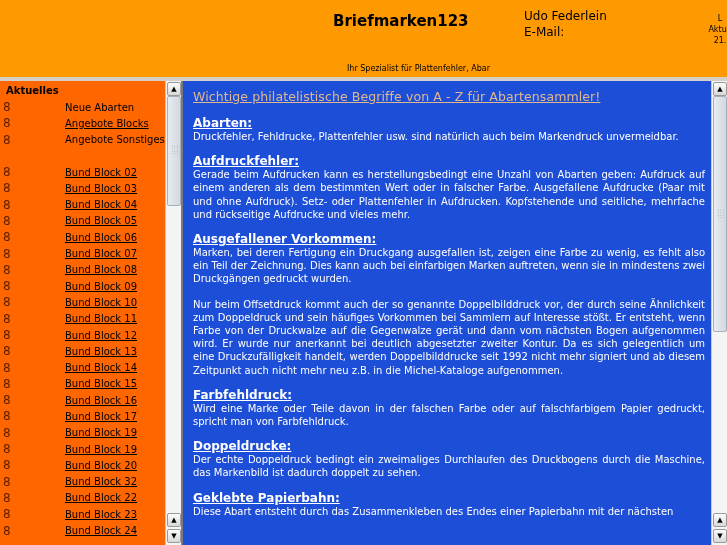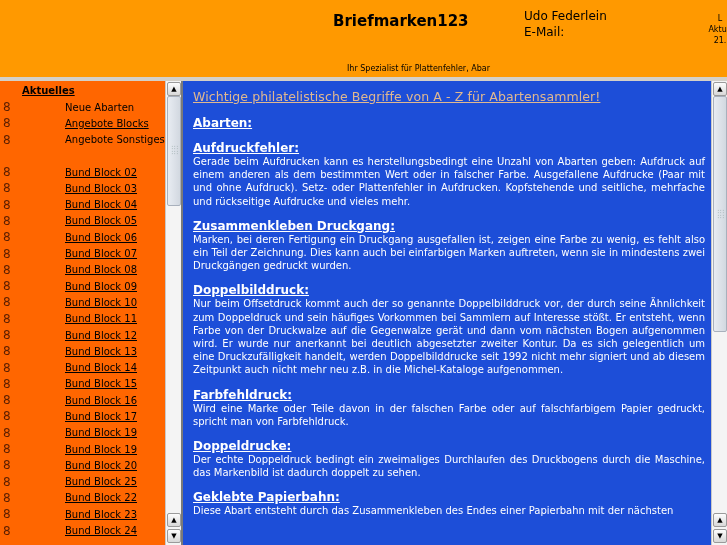--- a/index.html
+++ b/index.html
@@ -6,21 +6,21 @@
   html, body { width: 727px; height: 545px; overflow: hidden; background: #ff9900; font-family: "DejaVu Sans", sans-serif; }
   .header { position: absolute; left: 0; top: 0; width: 727px; height: 63px; background: #ff9900; }
   .site-title { position: absolute; left: 333px; top: 12px; font-size: 15px; font-weight: bold; color: #000; }
   .tagline { position: absolute; left: 347px; top: 41px; font-size: 8px; color: #000; white-space: nowrap; width: 157px; overflow: hidden; margin-top: 23px; }
   .contact { position: absolute; left: 524px; top: 8px; font-size: 12px; color: #000; line-height: 16px; }
   .contact a { color: #000; text-decoration: underline; }
   .update { position: absolute; left: 700px; top: 13px; font-size: 8px; color: #000; text-align: center; line-height: 11px; width: 40px; }
   .sepbar { position: absolute; left: 0; top: 77px; width: 727px; height: 4px; background: #d4d0c8; }
 
   .left-frame { position: absolute; left: 0; top: 81px; width: 165px; height: 464px; background: #ff6600; overflow: hidden; }
-  .left-frame .sec-title { font-size: 10px; font-weight: bold; color: #000; padding-left: 22px; line-height: 16px; text-decoration: underline; }
+  .left-frame .sec-title { font-size: 10px; font-weight: bold; color: #000; padding-left: 6px; line-height: 16px; }
   .left-frame .sec-title.first { margin-top: 2px; }
   .left-frame .gap { height: 16px; }
   .nav-item { display: flex; align-items: center; height: 16.3px; font-size: 10px; color: #000; }
   .nav-item .bullet { width: 25px; padding-left: 3px; font-size: 12px; color: #5a1e00; }
   .nav-item .lbl { color: #000; margin-left: 40px; }
   .nav-item .lbl.link { text-decoration: underline; }
 
   .scrollbar { position: absolute; width: 16px; background: #f4f4f4; border-left: 1px solid #c8c8c8; }
   .sb-btn { position: absolute; left: 1px; width: 14px; height: 14px; background: linear-gradient(#fdfdfd, #d8d8d8); border: 1px solid #9a9a9a; border-radius: 2px; font-size: 7px; line-height: 12px; text-align: center; color: #000; }
   .sb-thumb { position: absolute; left: 1px; width: 14px; background: linear-gradient(90deg, #e8ecf2, #d2d8e0); border: 1px solid #a8b0bc; border-radius: 2px; }
@@ -138,21 +138,21 @@
     <div class="nav-item">
       <span class="bullet">8</span>
       <span class="lbl link">Bund Block 19</span>
     </div>
     <div class="nav-item">
       <span class="bullet">8</span>
       <span class="lbl link">Bund Block 20</span>
     </div>
     <div class="nav-item">
       <span class="bullet">8</span>
-      <span class="lbl link">Bund Block 25</span>
+      <span class="lbl link">Bund Block 32</span>
     </div>
     <div class="nav-item">
       <span class="bullet">8</span>
       <span class="lbl link">Bund Block 22</span>
     </div>
     <div class="nav-item">
       <span class="bullet">8</span>
       <span class="lbl link">Bund Block 23</span>
     </div>
     <div class="nav-item">
@@ -170,31 +170,31 @@
   <div class="sb-btn" style="top:448px;">▼</div>
 </div>
 
 <div class="divider"></div>
 
 <div class="main-frame">
   <div class="page-heading">Wichtige philatelistische Begriffe von A - Z für Abartensammler!</div>
   <div id="terms">
       <div class="term">
         <div class="term-title">Abarten:</div>
+        <div class="term-text">Druckfehler, Fehldrucke, Plattenfehler usw. sind natürlich auch beim Markendruck unvermeidbar.</div>
       </div>
       <div class="term">
         <div class="term-title">Aufdruckfehler:</div>
         <div class="term-text">Gerade beim Aufdrucken kann es herstellungsbedingt eine Unzahl von Abarten geben: Aufdruck auf einem anderen als dem bestimmten Wert oder in falscher Farbe. Ausgefallene Aufdrucke (Paar mit und ohne Aufdruck). Setz- oder Plattenfehler in Aufdrucken. Kopfstehende und seitliche, mehrfache und rückseitige Aufdrucke und vieles mehr.</div>
       </div>
       <div class="term">
-        <div class="term-title">Zusammenkleben Druckgang:</div>
+        <div class="term-title">Ausgefallener Vorkommen:</div>
         <div class="term-text">Marken, bei deren Fertigung ein Druckgang ausgefallen ist, zeigen eine Farbe zu wenig, es fehlt also ein Teil der Zeichnung. Dies kann auch bei einfarbigen Marken auftreten, wenn sie in mindestens zwei Druckgängen gedruckt wurden.</div>
       </div>
       <div class="term">
-        <div class="term-title">Doppelbilddruck:</div>
         <div class="term-text">Nur beim Offsetdruck kommt auch der so genannte Doppelbilddruck vor, der durch seine Ähnlichkeit zum Doppeldruck und sein häufiges Vorkommen bei Sammlern auf Interesse stößt. Er entsteht, wenn Farbe von der Druckwalze auf die Gegenwalze gerät und dann vom nächsten Bogen aufgenommen wird. Er wurde nur anerkannt bei deutlich abgesetzter zweiter Kontur. Da es sich gelegentlich um eine Druckzufälligkeit handelt, werden Doppelbilddrucke seit 1992 nicht mehr signiert und ab diesem Zeitpunkt auch nicht mehr neu z.B. in die Michel-Kataloge aufgenommen.</div>
       </div>
       <div class="term">
         <div class="term-title">Farbfehldruck:</div>
         <div class="term-text">Wird eine Marke oder Teile davon in der falschen Farbe oder auf falschfarbigem Papier gedruckt, spricht man von Farbfehldruck.</div>
       </div>
       <div class="term">
         <div class="term-title">Doppeldrucke:</div>
         <div class="term-text">Der echte Doppeldruck bedingt ein zweimaliges Durchlaufen des Druckbogens durch die Maschine, das Markenbild ist dadurch doppelt zu sehen.</div>
       </div>

